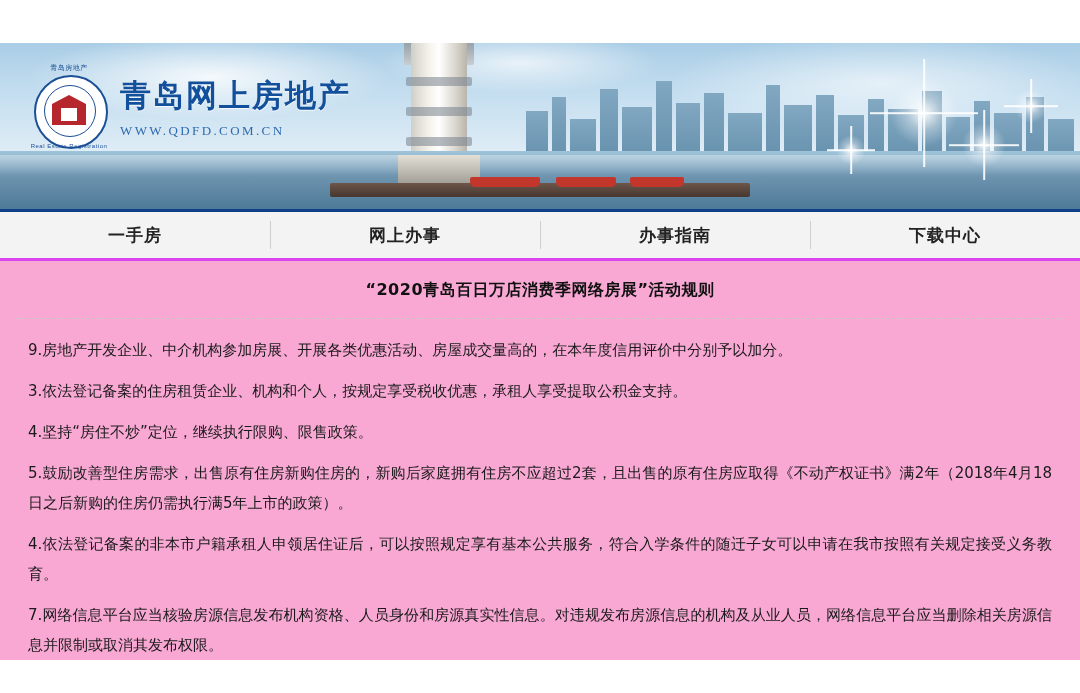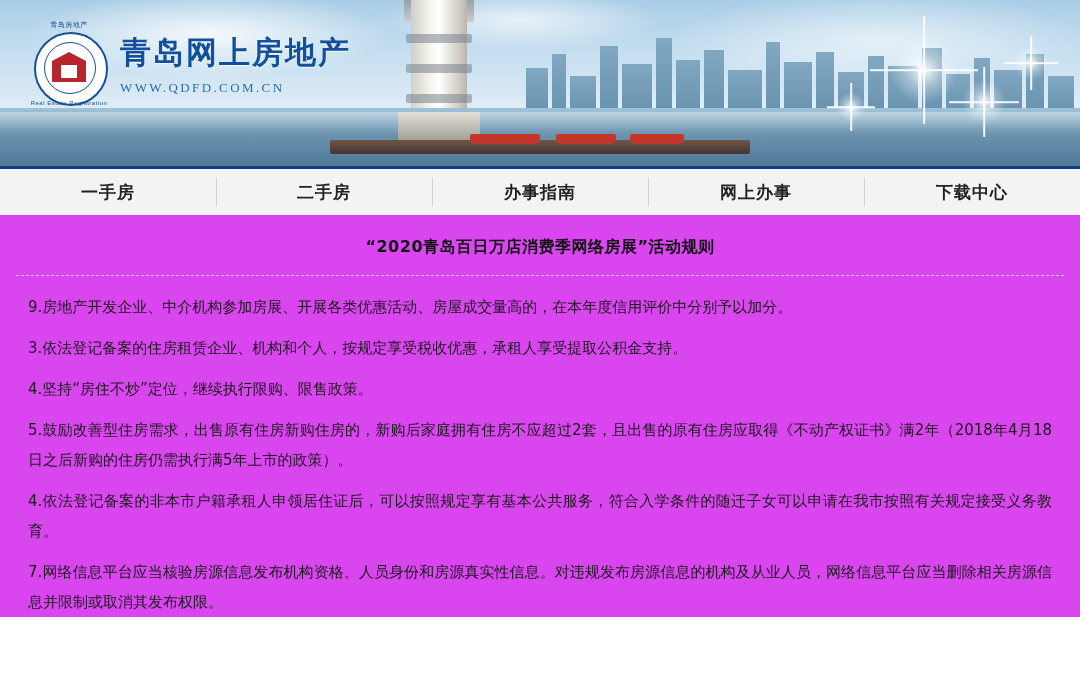--- a/index.html
+++ b/index.html
@@ -15,20 +15,21 @@
     position: relative;
   }
 
   
   .banner {
     position: relative;
     width: 1080px;
     height: 166px;
     overflow: hidden;
     background: linear-gradient(to bottom, #bcd9ee 0%, #d6e8f4 40%, #e9f2f8 62%, #cfdfe9 75%, #7f9fb4 100%);
+    margin-top: 43px;
   }
   
   .sky {
     position: absolute;
     left: 0; top: 0;
     width: 1080px; height: 120px;
     background:
       radial-gradient(ellipse 260px 60px at 210px 34px, rgba(255,255,255,0.85), rgba(255,255,255,0) 70%),
       radial-gradient(ellipse 200px 44px at 520px 20px, rgba(255,255,255,0.7), rgba(255,255,255,0) 70%),
       radial-gradient(ellipse 300px 70px at 880px 40px, rgba(255,255,255,0.6), rgba(255,255,255,0) 70%),
@@ -229,21 +230,21 @@
     position: absolute;
     left: 0; top: 9px;
     width: 1px; height: 28px;
     background: #cfcfcf;
   }
 
   
   .doc {
     width: 1080px;
     padding: 0;
-    background: #d946ef;
+    background: #f9a8d4;
   }
   .doc-title {
     text-align: center;
     font-size: 16px;
     font-weight: bold;
     color: #111111;
     padding: 19px 0 17px 0;
     letter-spacing: 0.5px;
     font-family: "DejaVu Sans", "Liberation Sans", sans-serif;
   }
@@ -324,23 +325,22 @@
     <div class="logo-text">
       <div class="logo-title">青岛网上房地产</div>
       <div class="logo-url">WWW.QDFD.COM.CN</div>
     </div>
   </div>
 </div>
 
 <div class="nav-sep"></div>
 <div class="nav">
   <div class="nav-item">一手房</div>
-  <div class="nav-item">二手房</div>
+  <div class="nav-item">网上办事</div>
   <div class="nav-item">办事指南</div>
-  <div class="nav-item">网上办事</div>
   <div class="nav-item">下载中心</div>
 </div>
 
 <div class="doc">
   <div class="doc-title">“2020青岛百日万店消费季网络房展”活动规则</div>
   <div class="doc-divider"></div>
   <div class="doc-body">
     <p class="para">9.房地产开发企业、中介机构参加房展、开展各类优惠活动、房屋成交量高的，在本年度信用评价中分别予以加分。</p>
     <p class="para">3.依法登记备案的住房租赁企业、机构和个人，按规定享受税收优惠，承租人享受提取公积金支持。</p>
     <p class="para">4.坚持“房住不炒”定位，继续执行限购、限售政策。</p>

